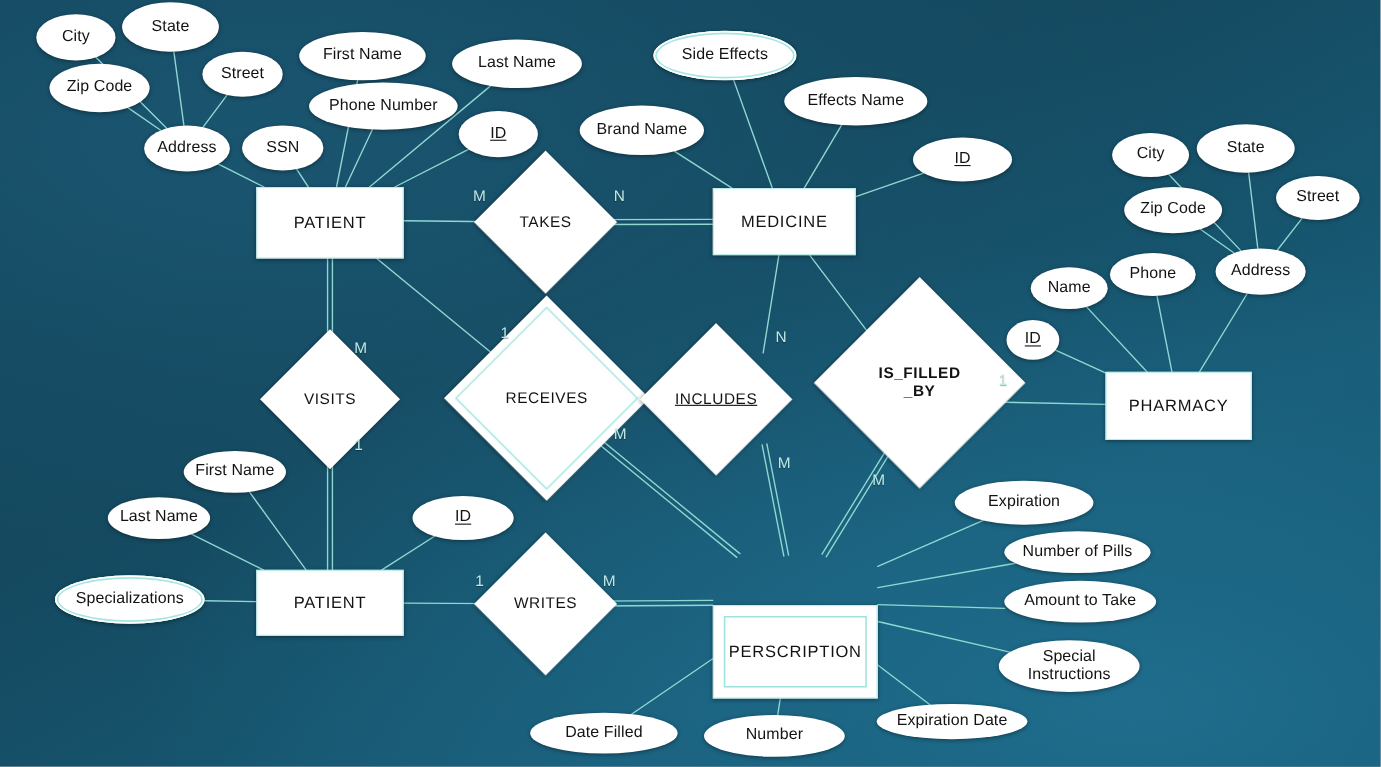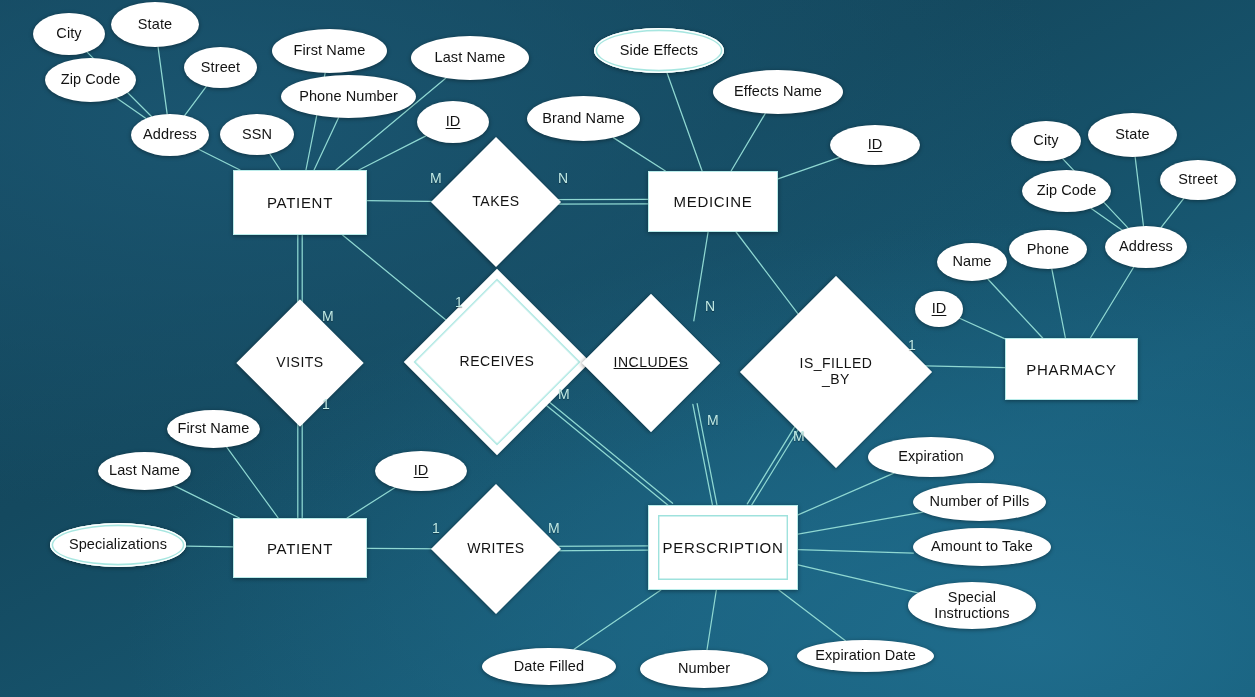--- a/index.html
+++ b/index.html
@@ -13,21 +13,21 @@
   }
   #stage{position:relative;width:1255px;height:697px;}
   #wires{position:absolute;left:0;top:0;width:1255px;height:697px;}
 
   .node{position:absolute;box-sizing:border-box;display:flex;align-items:center;
         justify-content:center;text-align:center;color:#131313;background:#ffffff;
         filter:drop-shadow(0 1px 2px rgba(0,0,0,.40));}
   .ell{border-radius:50%;font-size:14.5px;line-height:1.08;letter-spacing:.1px;}
   .ell.dbl{box-shadow:inset 0 0 0 1.6px #ffffff, inset 0 0 0 3.2px #a7e6e0;}
   .ent{border:1.8px solid #b9ecea;font-size:15px;letter-spacing:.7px;}
-  .ent.weak{box-shadow:inset 0 0 0 9px #ffffff, inset 0 0 0 10.4px #9fe2dd;}
+  .ent.weak{box-shadow:inset 0 0 0 9px #ffffff, inset 0 0 0 10.4px #9fe2dd;margin-top:45px;}
   .dia{background:transparent;filter:none;}
   .dia .dshape{position:absolute;left:0;top:0;width:100%;height:100%;
         background:#ffffff;transform:rotate(45deg);filter:drop-shadow(0 1px 2px rgba(0,0,0,.40));}
   .dia.dbl .dshape{box-shadow:inset 0 0 0 7px #ffffff, inset 0 0 0 8.4px #a7e6e0;}
   .dia .dtxt{position:relative;z-index:2;font-size:14px;letter-spacing:.5px;
         line-height:1.12;color:#131313;white-space:pre-line;}
   .und{text-decoration:underline;text-underline-offset:2px;}
   .card{position:absolute;color:#bfe9e4;font-size:14px;letter-spacing:.4px;
         text-shadow:0 1px 1px rgba(0,0,0,.35);}
 </style>
@@ -207,21 +207,21 @@
         <div class="dtxt">VISITS</div>
       </div>
       <div class="node dia dbl" style="left: 431px; top: 296px; width: 132px; height: 132px;">
         <div class="dshape"></div>
         <div class="dtxt">RECEIVES</div>
       </div>
       <div class="node dia" style="left: 602px; top: 314px; width: 98px; height: 98px; text-decoration: underline;">
         <div class="dshape"></div>
         <div class="dtxt">INCLUDES</div>
       </div>
-      <div class="node dia" style="left: 768px; top: 304px; width: 136px; height: 136px;">
+      <div class="node dia" style="left: 768px; top: 280px; width: 136px; height: 136px; font-weight: bold;">
         <div class="dshape"></div>
         <div class="dtxt">IS_FILLED
 _BY</div>
       </div>
       <div class="node dia" style="left: 450px; top: 503px; width: 92px; height: 92px;">
         <div class="dshape"></div>
         <div class="dtxt">WRITES</div>
       </div>
       <div class="node ell" style="left: 33px; top: 13px; width: 72px; height: 42px;">
         <span style="white-space: pre-line;">City</span>

